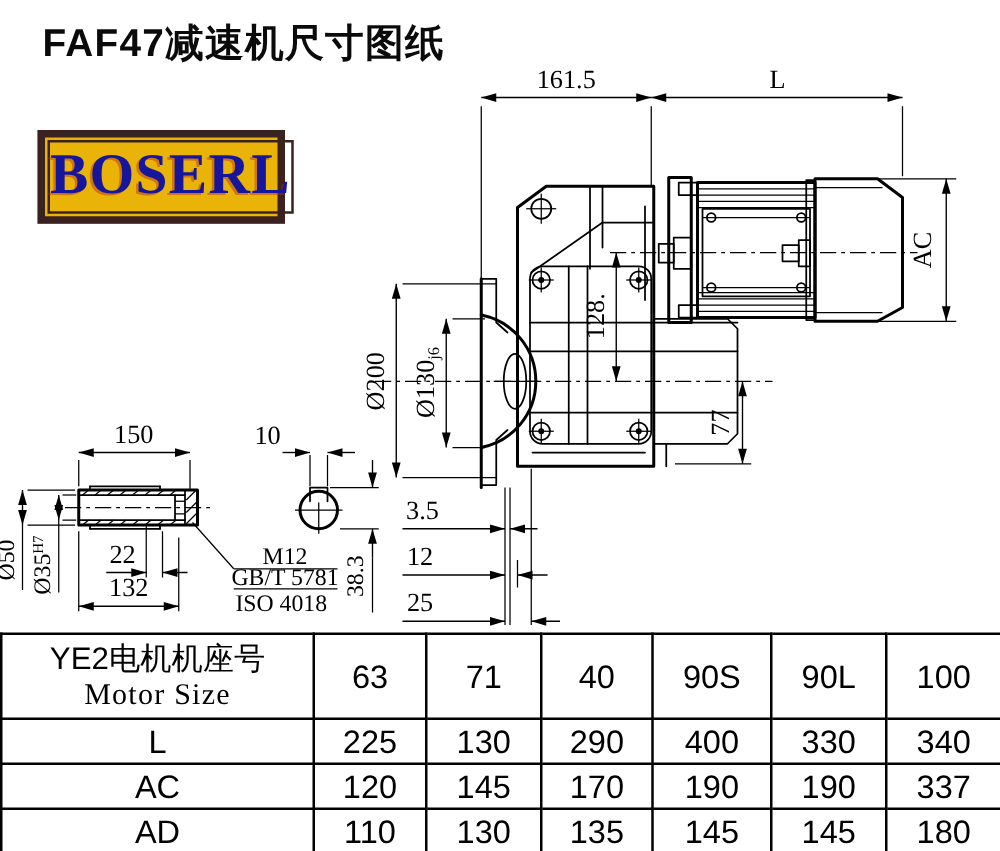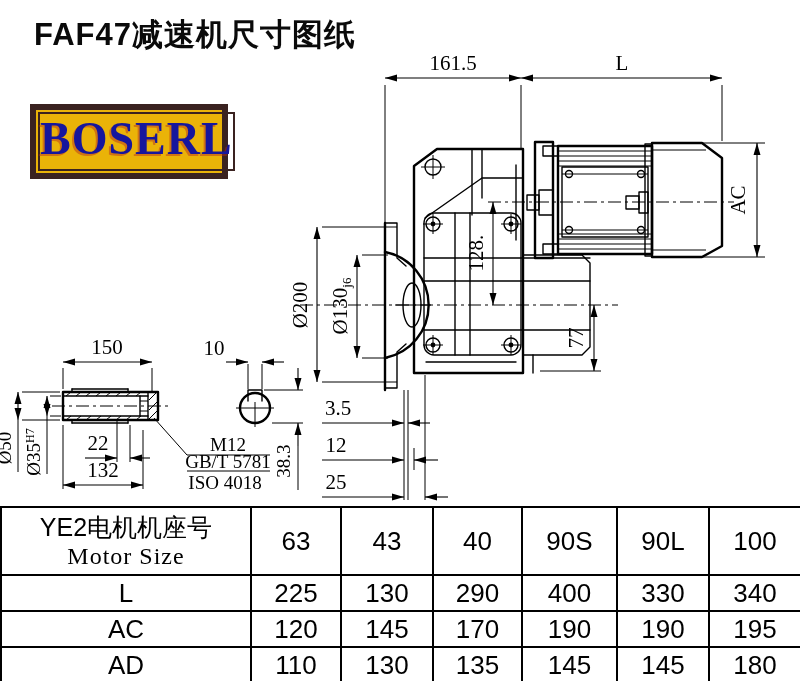--- a/index.html
+++ b/index.html
@@ -305,21 +305,21 @@
         <col style="width:92px">
         <col style="width:92px">
     </colgroup>
     <tbody>
       <tr class="hrow">
         <td>
           <div class="hdr-cn">YE2电机机座号</div>
           <div class="hdr-en">Motor Size</div>
         </td>
         <td>63</td>
-        <td>43</td>
+        <td>71</td>
         <td>40</td>
         <td>90S</td>
         <td>90L</td>
         <td>100</td>
       </tr>
       <tr class="drow">
         <td>L</td>
         <td>225</td>
         <td>130</td>
         <td>290</td>
@@ -327,21 +327,21 @@
         <td>330</td>
         <td>340</td>
       </tr>
       <tr class="drow">
         <td>AC</td>
         <td>120</td>
         <td>145</td>
         <td>170</td>
         <td>190</td>
         <td>190</td>
-        <td>195</td>
+        <td>337</td>
       </tr>
       <tr class="drow">
         <td>AD</td>
         <td>110</td>
         <td>130</td>
         <td>135</td>
         <td>145</td>
         <td>145</td>
         <td>180</td>
       </tr>

